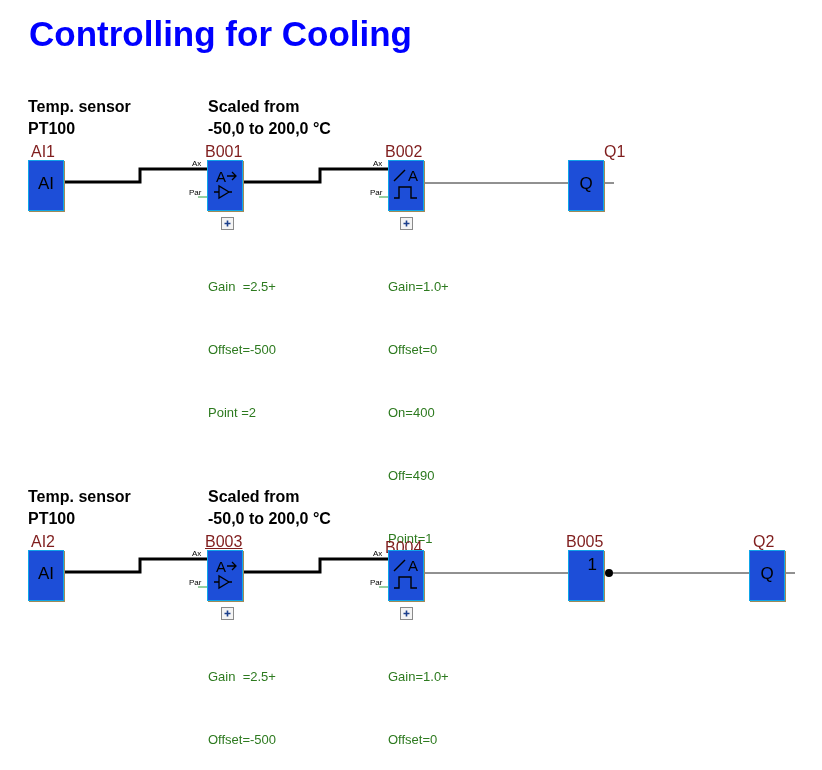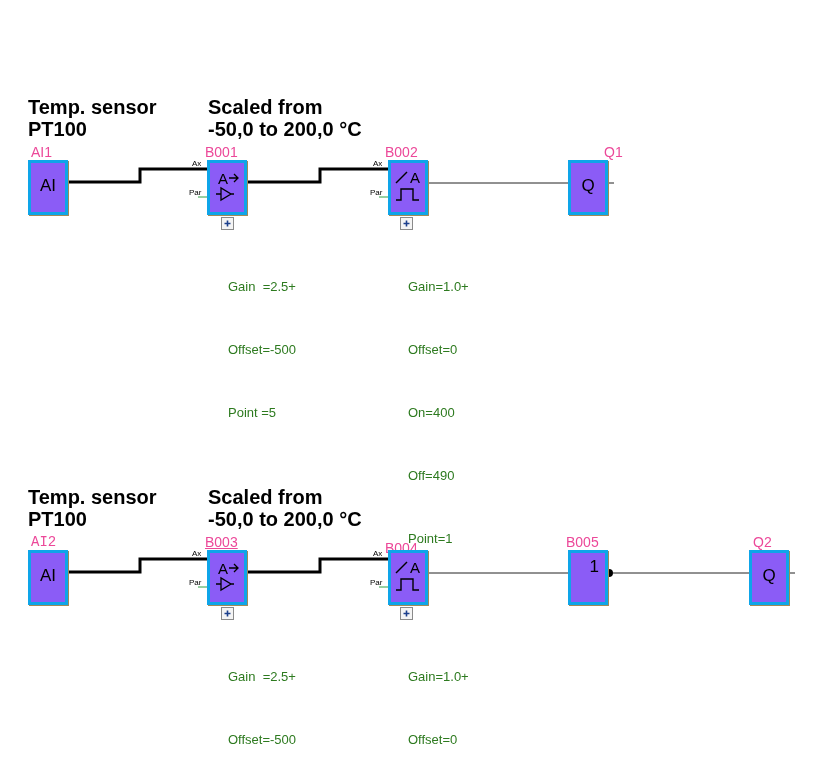--- a/index.html
+++ b/index.html
@@ -2,41 +2,42 @@
 <html><head>
   <meta charset="utf-8">
   <style>
     html, body { margin: 0; padding: 0; background: #ffffff; }
     body { width: 822px; height: 770px; position: relative; overflow: hidden;
            font-family: "Liberation Sans", sans-serif; }
     .section { position: absolute; left: 0; width: 822px; height: 390px; }
     .title { position: absolute; left: 29px; top: 14px; margin: 0;
              font-size: 35px; font-weight: bold; color: #0000ff;
              font-family: "Liberation Sans", sans-serif; white-space: nowrap; }
-    .note { position: absolute; font-size: 20px; font-weight: bold; color: #000;
+    .note { position: absolute; font-size: 16px; font-weight: bold; color: #000;
             line-height: 22px; white-space: nowrap; }
     .note div { height: 22px; }
-    .blk-label { position: absolute; font-size: 14px; color: #ec4899; white-space: nowrap; line-height: 14px; }
-    .block { position: absolute; width: 34px; height: 49px; background: #8b5cf6;
-             border: 3px solid #0ea5e9; box-shadow: 1px 1px 0 #a08a58; }
+    .blk-label { position: absolute; font-size: 16px; color: #7f1d1d; white-space: nowrap; line-height: 14px; }
+    .block { position: absolute; width: 34px; height: 49px; background: #1d4ed8;
+             border: 1px solid #0ea5e9; box-shadow: 1px 1px 0 #a08a58; }
     .block-text { position: absolute; left: 0; right: 0; top: 14px; text-align: center;
                   font-size: 17px; color: #000; line-height: 18px; }
     .pin-label { position: absolute; font-size: 8px; color: #000; line-height: 8px; }
     .plus-btn { position: absolute; width: 11px; height: 11px; background: #f4f4f4;
                 border: 1px solid #8a8a8a; cursor: pointer; }
     .plus-btn svg { position: absolute; left: 0; top: 0; }
-    .params { position: absolute; font-size: 13px; color: #2d7a1f; line-height: 21px; white-space: pre; margin-left: 20px; }
+    .params { position: absolute; font-size: 13px; color: #2d7a1f; line-height: 21px; white-space: pre; }
     .params div { height: 21px; }
     svg.wires { position: absolute; left: 0; top: 0; overflow: visible; }
     .icon-svg { position: absolute; left: 0; top: 0; }
   </style>
 </head>
 <body>
 
 <div class="section" style="top:0;">
+  <h1 class="title">Controlling for Cooling</h1>
 
   <div class="note" style="left:28px; top:96px;">
     <div>Temp. sensor</div>
     <div>PT100</div>
   </div>
   <div class="note" style="left:208px; top:96px;">
     <div>Scaled from</div>
     <div>-50,0 to 200,0 °C</div>
   </div>
 
@@ -65,21 +66,21 @@
     </svg>
   </div>
   <div class="plus-btn" style="left:221px; top:217px;">
     <svg width="11" height="11">
         <path d="M2.5 5.5 H8.5 M5.5 2.5 V8.5" stroke="#1c3f8c" stroke-width="1.6"></path>
       </svg>
   </div>
   <div class="params" style="left:208px; top:234px;">
     <div>Gain  =2.5+</div>
     <div>Offset=-500</div>
-    <div>Point =5</div>
+    <div>Point =2</div>
   </div>
 
   <div class="blk-label" style="left:385px; top:145px;">B002</div>
   <div class="pin-label" style="left:373px; top:160px;">Ax</div>
   <div class="pin-label" style="left:370px; top:189px;">Par</div>
   <div class="block" style="left:388px; top:160px;">
     <svg class="icon-svg" width="34" height="49">
       <path d="M5 20 L16 9" stroke="#000" stroke-width="1.4"></path>
       <text x="19" y="20" font-size="15" font-family="Liberation Sans, sans-serif">A</text>
       <path d="M5 37 H10 V26 H22 V37 H28" fill="none" stroke="#000" stroke-width="1.4"></path>
@@ -119,21 +120,21 @@
     <polyline points="64,182 140,182 140,169 207,169" fill="none" stroke="#000" stroke-width="3"></polyline>
     <polyline points="244,182 320,182 320,169 388,169" fill="none" stroke="#000" stroke-width="3"></polyline>
     <line x1="198" y1="197" x2="207" y2="197" stroke="#2ea043" stroke-width="1"></line>
     <line x1="379" y1="197" x2="388" y2="197" stroke="#2ea043" stroke-width="1"></line>
     <line x1="424" y1="183" x2="568" y2="183" stroke="#222" stroke-width="1"></line>
     <circle cx="609" cy="183" r="4" fill="#000"></circle>
     <line x1="613" y1="183" x2="749" y2="183" stroke="#222" stroke-width="1"></line>
     <line x1="785" y1="183" x2="795" y2="183" stroke="#222" stroke-width="1"></line>
   </svg>
 
-  <div class="blk-label" style="left:31px; top:145px;font-family:Liberation Mono, monospace;">AI2</div>
+  <div class="blk-label" style="left:31px; top:145px;">AI2</div>
   <div class="block" style="left:28px; top:160px;">
     <div class="block-text">AI</div>
   </div>
 
   <div class="blk-label" style="left:205px; top:145px;text-decoration:underline;">B003</div>
   <div class="pin-label" style="left:192px; top:160px;">Ax</div>
   <div class="pin-label" style="left:189px; top:189px;">Par</div>
   <div class="block" style="left:207px; top:160px;">
     <svg class="icon-svg" width="34" height="49">
       <text x="8" y="21" font-size="15" font-family="Liberation Sans, sans-serif">A</text>

